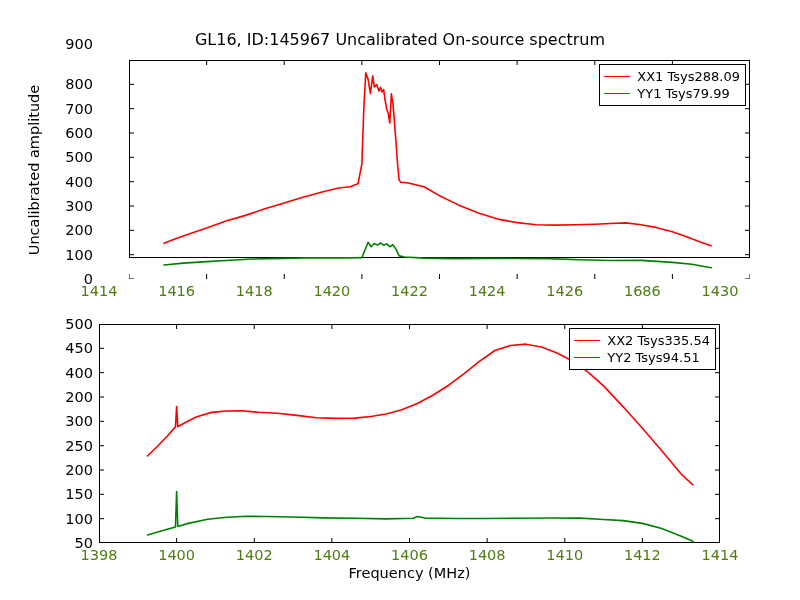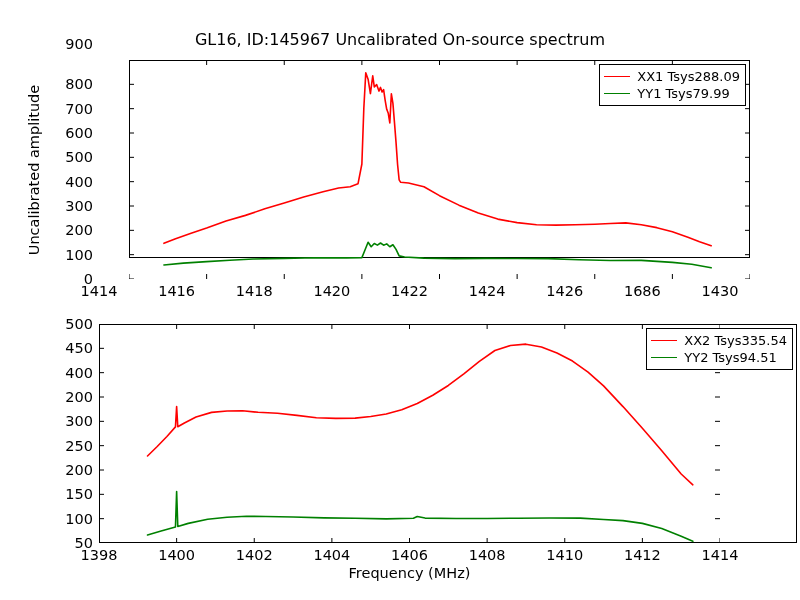--- a/index.html
+++ b/index.html
@@ -34,21 +34,21 @@
     right: 0;
     font-size: 14.5px;
     color: #000;
     text-align: right;
     white-space: nowrap;
     transform: translateY(-50%);
   }
   .xtick-label {
     position: absolute;
     font-size: 14.5px;
-    color: #000000;
+    color: #4d7c0f;
     text-align: center;
     white-space: nowrap;
     transform: translateX(-50%);
   }
   .ylabel {
     position: absolute;
     font-size: 14.5px;
     color: #000;
     white-space: nowrap;
     transform-origin: 0 0;
@@ -158,21 +158,21 @@
       <div class="xtick-label" style="left: 254.25px; top: 283px;">1418</div>
       <div class="xtick-label" style="left: 331.875px; top: 283px;">1420</div>
       <div class="xtick-label" style="left: 409.5px; top: 283px;">1422</div>
       <div class="xtick-label" style="left: 487.125px; top: 283px;">1424</div>
       <div class="xtick-label" style="left: 564.75px; top: 283px;">1426</div>
       <div class="xtick-label" style="left: 642.375px; top: 283px;">1686</div>
       <div class="xtick-label" style="left: 720px; top: 283px;">1430</div>
     </div>
   <div class="ylabel" id="ylabel-top" style="left: 26px; top: 169.5px; transform: rotate(-90deg) translate(-50%, 0px);">Uncalibrated amplitude</div>
 
-  <div class="panel" id="panel-bottom" style="left:99px; top:324px; width:698px; height:219px;">
+  <div class="panel" id="panel-bottom" style="left:99px; top:324px; width:621px; height:219px;">
     <div class="frame"></div>
     <svg class="plotsvg" id="svg-bottom" width="621" height="219" viewBox="0 0 621 219" style="clip-path: inset(0px);">
         <line x1="0" x2="0" y1="219" y2="214" stroke="#000000" stroke-width="1"></line>
         <line x1="0" x2="0" y1="0" y2="5" stroke="#000000" stroke-width="1"></line>
         <line x1="77.625" x2="77.625" y1="219" y2="214" stroke="#000000" stroke-width="1"></line>
         <line x1="77.625" x2="77.625" y1="0" y2="5" stroke="#000000" stroke-width="1"></line>
         <line x1="155.25" x2="155.25" y1="219" y2="214" stroke="#000000" stroke-width="1"></line>
         <line x1="155.25" x2="155.25" y1="0" y2="5" stroke="#000000" stroke-width="1"></line>
         <line x1="232.875" x2="232.875" y1="219" y2="214" stroke="#000000" stroke-width="1"></line>
         <line x1="232.875" x2="232.875" y1="0" y2="5" stroke="#000000" stroke-width="1"></line>

